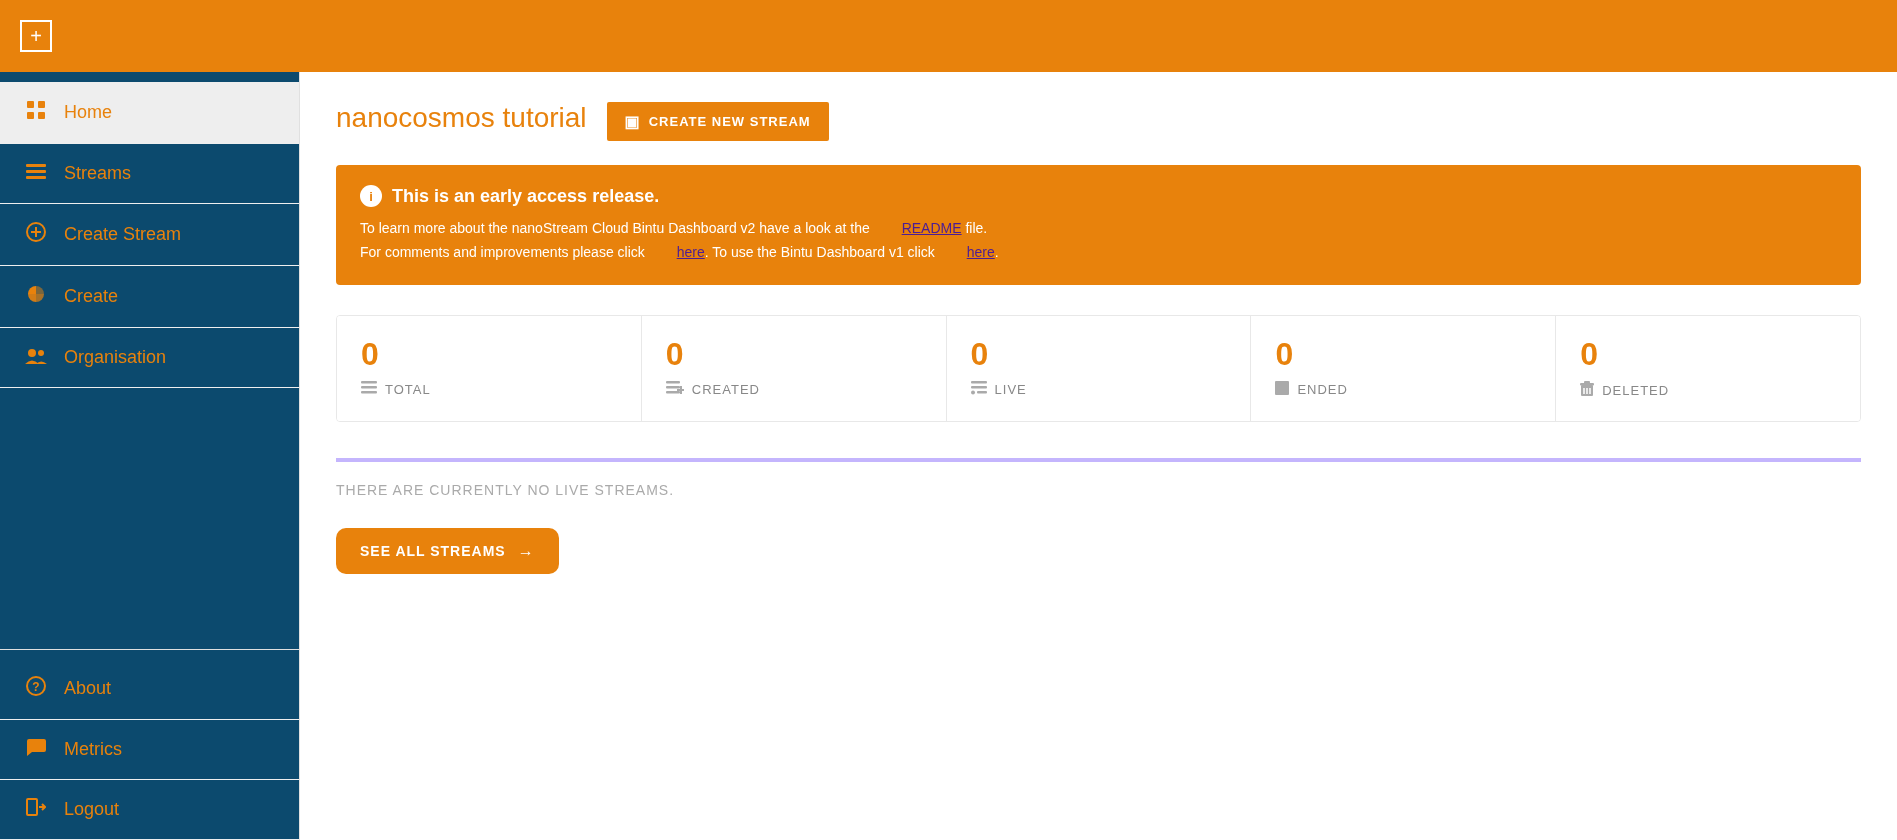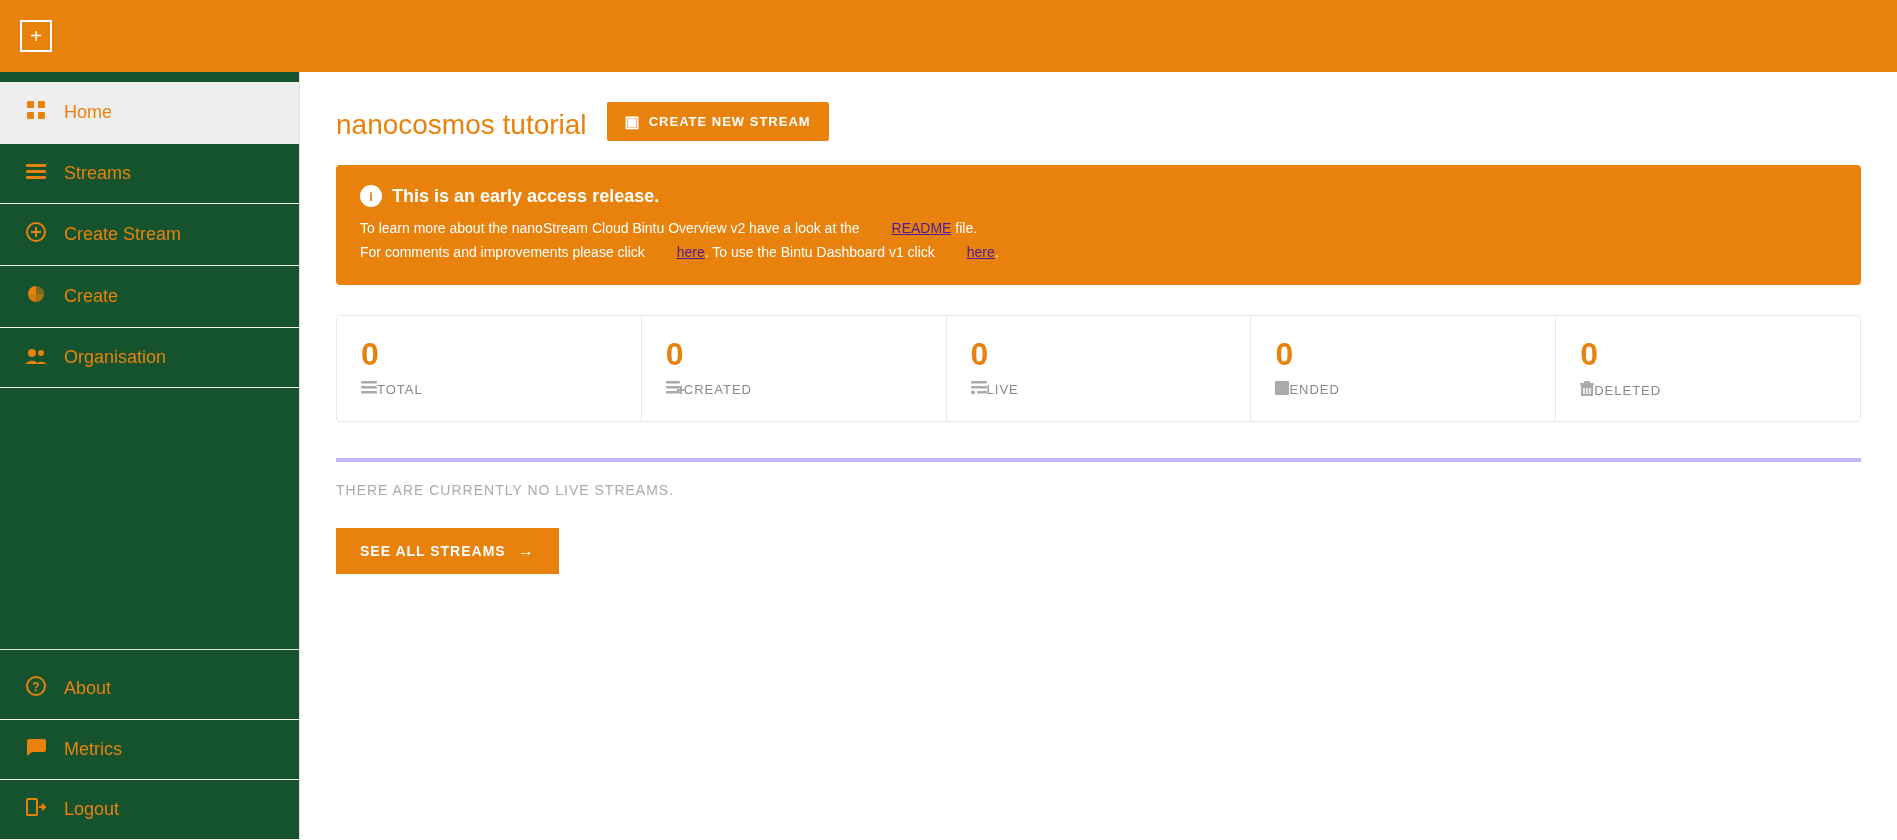--- a/index.html
+++ b/index.html
@@ -50,21 +50,21 @@
     
     .main-layout {
       display: flex;
       flex: 1;
       overflow: hidden;
     }
 
     
     .sidebar {
       width: 300px;
-      background: #14532d;
+      background: #0c4a6e;
       border-right: 1px solid #e0e0e0;
       display: flex;
       flex-direction: column;
       flex-shrink: 0;
     }
     .sidebar-nav {
       flex: 1;
       padding-top: 10px;
     }
     .sidebar-item {
@@ -95,21 +95,21 @@
     .content {
       flex: 1;
       overflow-y: auto;
       padding: 30px 36px;
       background: #ffffff;
     }
 
     
     .page-title-row {
       display: flex;
-      align-items: flex-end;
+      align-items: flex-start;
       gap: 20px;
       margin-bottom: 24px;
     }
     .page-title {
       color: #e8820c;
       font-size: 28px;
       font-weight: 400;
     }
     .create-btn {
       background: #e8820c;
@@ -196,21 +196,21 @@
     }
     .stat-number {
       font-size: 32px;
       font-weight: bold;
       color: #e8820c;
       margin-bottom: 8px;
     }
     .stat-label-row {
       display: flex;
       align-items: center;
-      gap: 0;
+      gap: 8px;
       color: #888;
       font-size: 13px;
       letter-spacing: 1px;
     }
     .stat-label-icon {
       color: #aaa;
       font-size: 16px;
     }
 
     
@@ -230,21 +230,21 @@
       color: white;
       border: none;
       padding: 14px 24px;
       font-size: 14px;
       font-weight: bold;
       letter-spacing: 1px;
       cursor: pointer;
       display: inline-flex;
       align-items: center;
       gap: 12px;
-      border-radius: 0;
+      border-radius: 10px;
     }
     .arrow-icon {
       font-size: 16px;
     }
   </style>
 </head>
 <body>
 
 <header class="top-header">
   <div class="header-plus">+</div>
@@ -357,21 +357,21 @@
         <span>CREATE NEW STREAM</span>
       </button>
     </div>
 
     <div class="alert-banner">
       <div class="alert-title">
         <div class="alert-info-icon">i</div>
         <span>This is an early access release.</span>
       </div>
       <div class="alert-body">
-        <span>To learn more about the nanoStream Cloud Bintu Overview v2 have a look at the </span><a class="alert-link">README</a><span> file.</span>
+        <span>To learn more about the nanoStream Cloud Bintu Dashboard v2 have a look at the </span><a class="alert-link">README</a><span> file.</span>
         <br>
         <span>For comments and improvements please click </span><a class="alert-link">here</a><span>. To use the Bintu Dashboard v1 click </span><a class="alert-link">here</a><span>.</span>
       </div>
     </div>
 
     <div class="live-streams-section">
 
       <div class="stats-row">
 
         <div class="stat-card">

